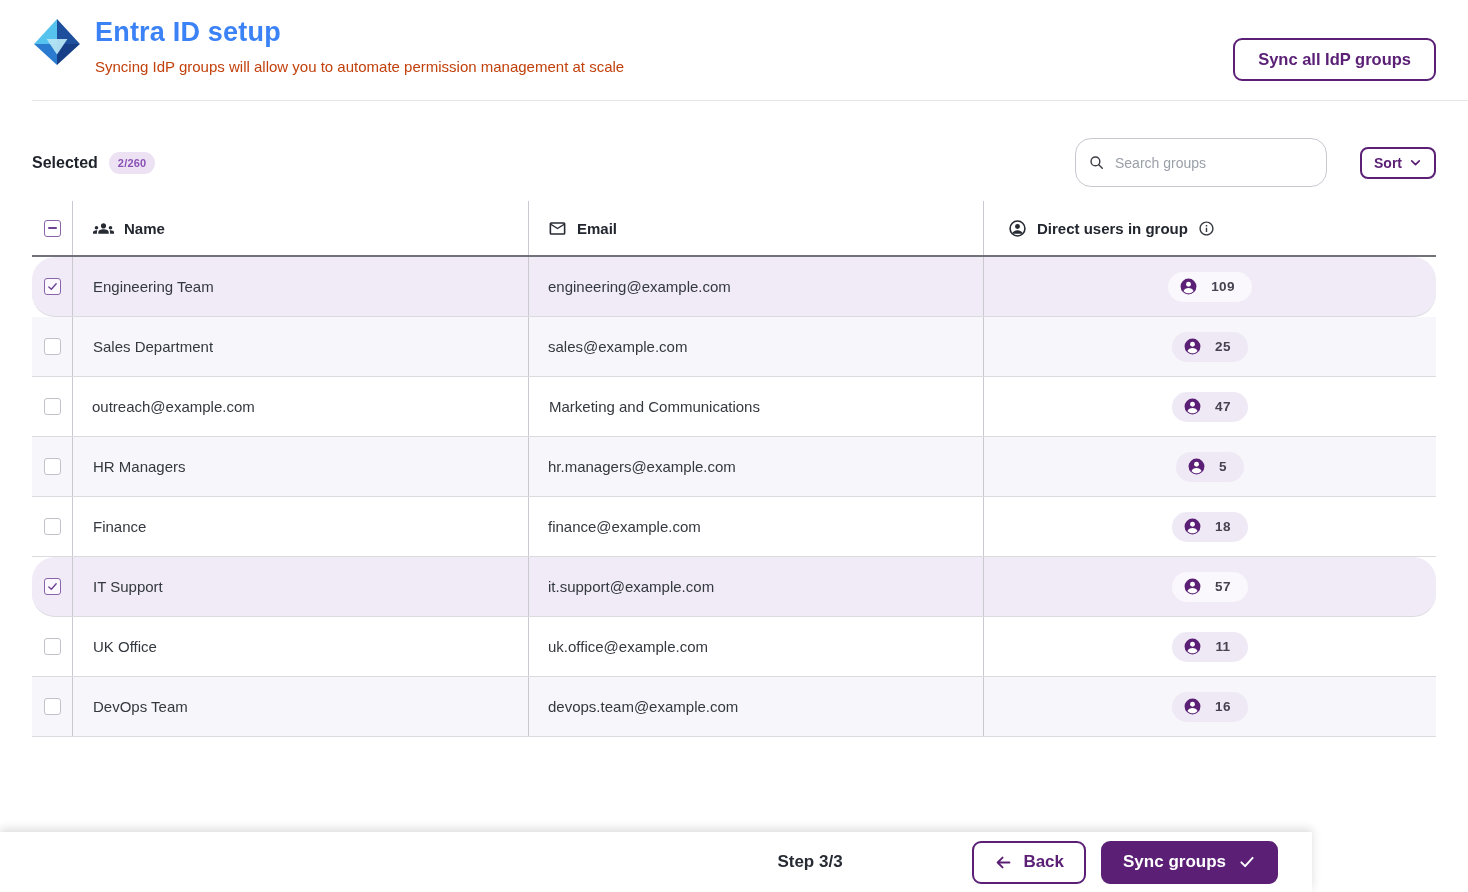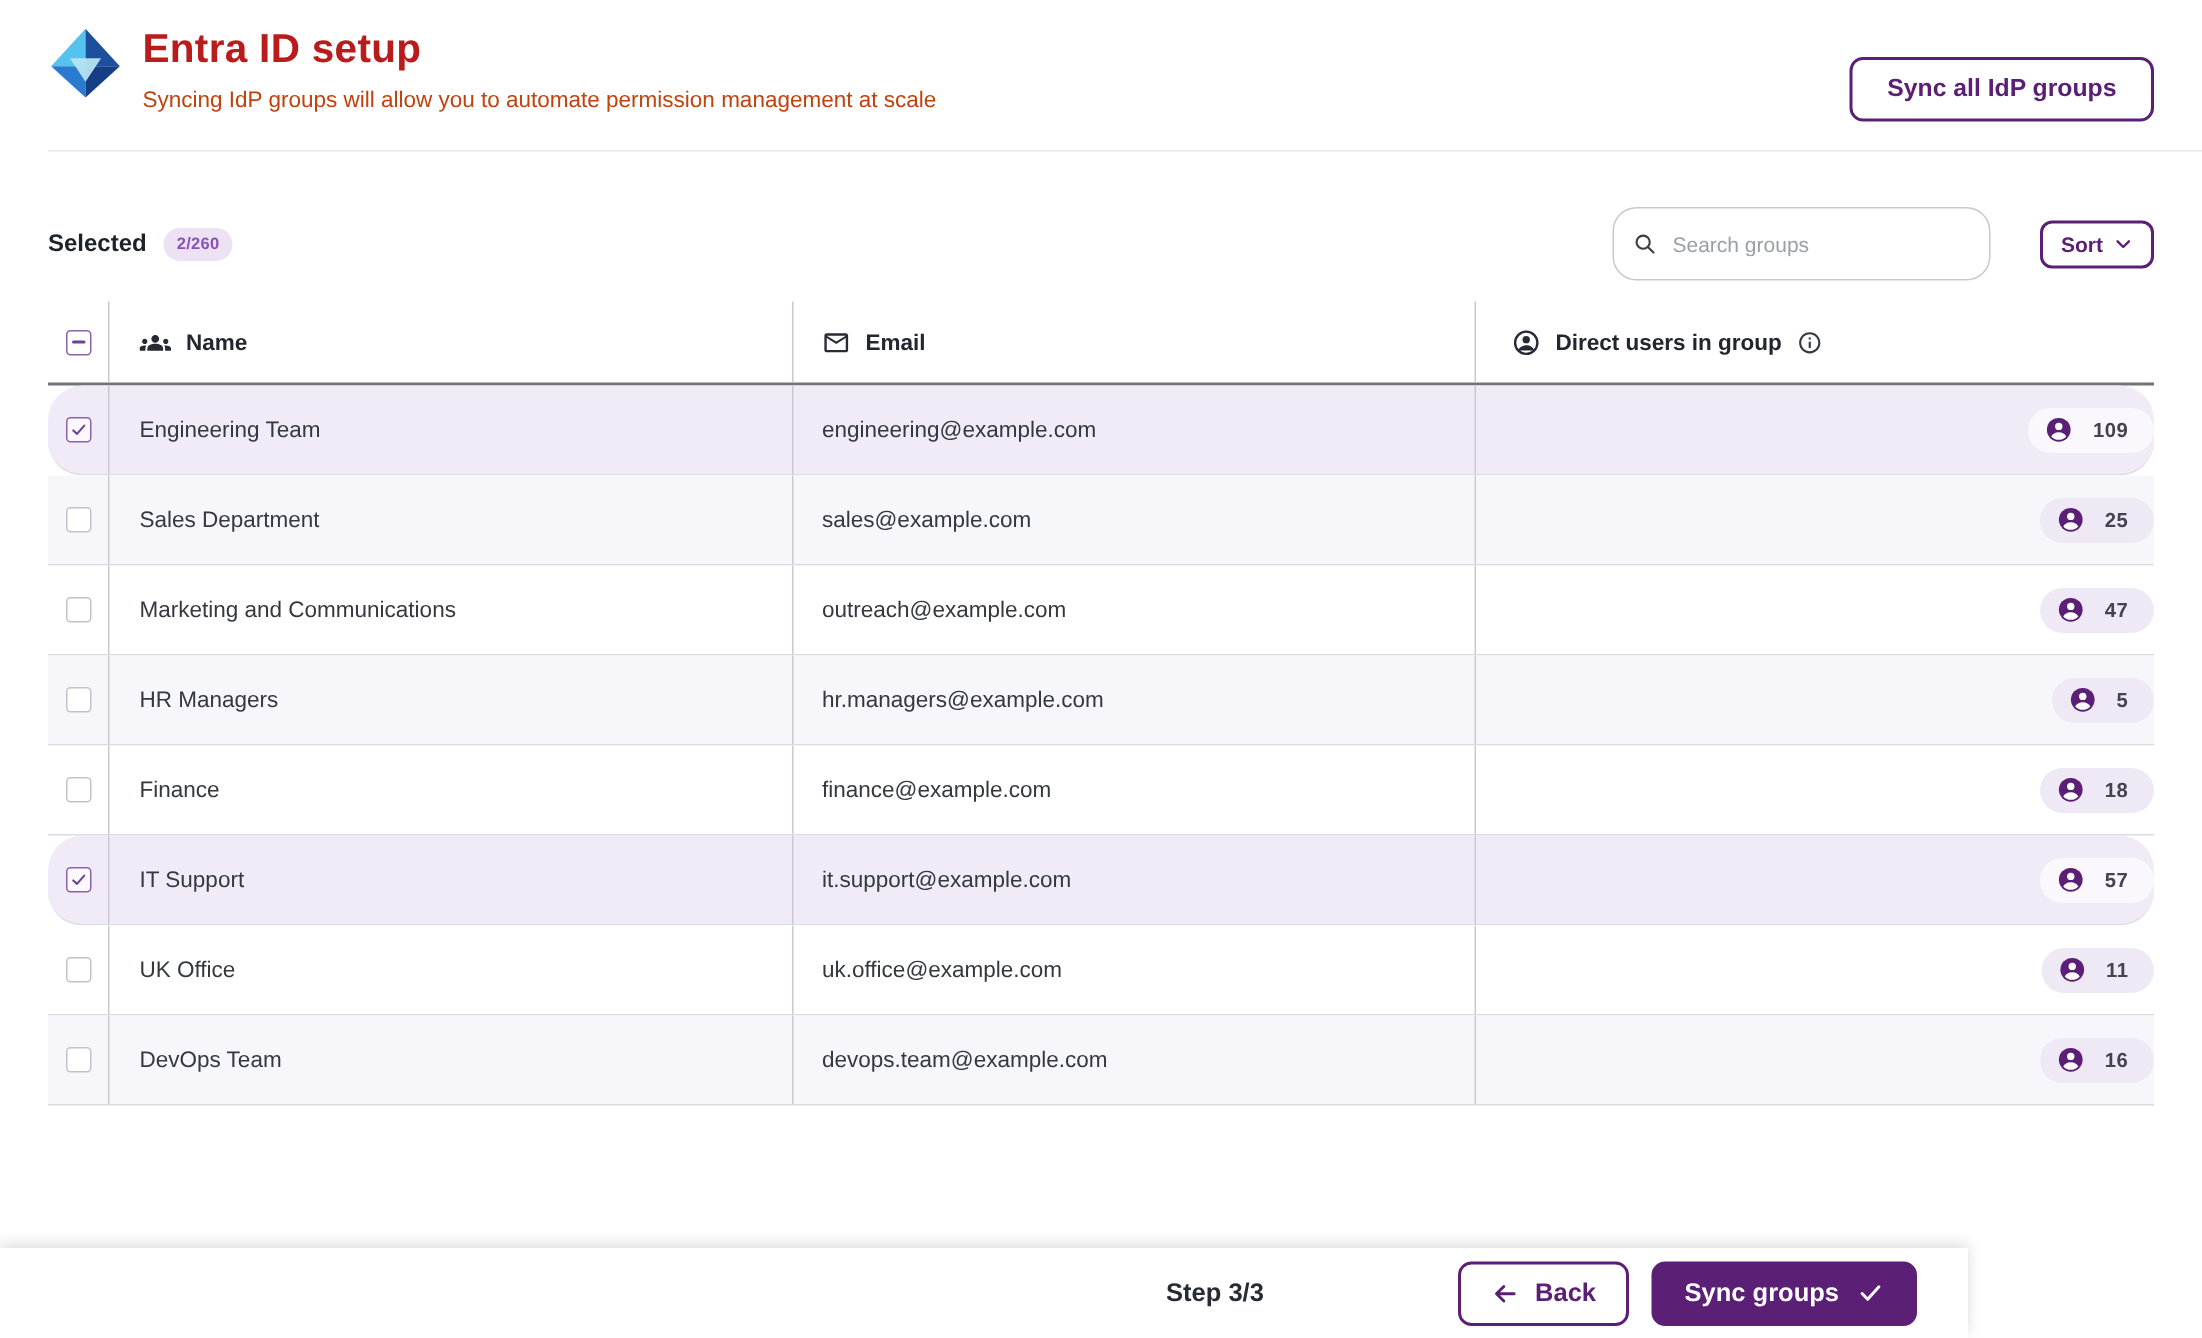--- a/index.html
+++ b/index.html
@@ -11,21 +11,21 @@
     --badge-bg-sel:#faf8fc;
   }
   *{box-sizing:border-box;}
   body{margin:0;font-family:"Liberation Sans",sans-serif;color:#262a33;background:#fff;}
   .page{width:1468px;height:892px;position:relative;overflow:hidden;background:#fff;}
 
   
   .app-header{display:flex;align-items:flex-start;padding:14px 32px 0;height:100px;}
   .logo{width:50px;height:52px;margin-top:2px;flex:none;}
   .header-text{margin-left:13px;flex:1;}
-  .page-title{font-size:27px;font-weight:800;margin:3px 0 0;letter-spacing:.2px;color:#b91c1c;}
+  .page-title{font-size:27px;font-weight:800;margin:3px 0 0;letter-spacing:.2px;color:#3b82f6;}
   .page-subtitle{font-size:15px;color:#c2410c;margin-top:10px;}
   .btn-outline{background:#fff;border:2px solid var(--purple);color:var(--purple);font-weight:700;
     border-radius:9px;font-family:inherit;cursor:pointer;margin-left:16px;}
   .sync-all-button{font-size:16.5px;padding:10px 23px;margin-top:24px;flex:none;}
   .header-divider{border-bottom:1px solid #e7e7ea;margin-left:32px;}
 
   
   .intro{padding:21px 32px 0;}
   .intro-heading{font-size:15px;font-weight:700;color:#20242c;}
   .intro-text{font-size:15px;color:#2b2f37;margin-top:7px;line-height:21px;max-width:720px;}
@@ -47,21 +47,21 @@
   .table{margin:14px 32px 0;width:1404px;}
   .thead,.trow{display:grid;grid-template-columns:40px 456px 455px 1fr;align-items:stretch;}
   .thead{height:56px;border-bottom:2px solid #72727a;text-align:center;}
   .trow{height:60px;border-bottom:1px solid #dbdbdf;background:#fff;}
   .tbody .trow:nth-child(even){background:var(--zebra-bg);}
   .tbody .trow.selected{background:var(--selected-bg);border-radius:23px;}
   .cell{display:flex;align-items:center;min-width:0;}
   .cb-cell{justify-content:center;}
   .name-cell{padding-left:20px;border-left:1px solid #c9c9cf;}
   .email-cell{padding-left:19px;border-left:1px solid #c9c9cf;}
-  .users-cell{justify-content:flex-end;border-left:1px solid #c9c9cf;}
+  .users-cell{justify-content:center;border-left:1px solid #c9c9cf;}
   .thead .cell{font-weight:700;font-size:15px;color:#22262e;gap:10px;}
   .thead .users-cell{justify-content:flex-start;padding-left:24px;}
   .row-text{font-size:15px;color:#34383f;white-space:nowrap;overflow:hidden;text-overflow:ellipsis;}
   .hicon{flex:none;display:block;}
 
   
   .checkbox{width:17px;height:17px;border-radius:3px;border:1.6px solid #c0c3ca;background:#fff;
     display:flex;align-items:center;justify-content:center;cursor:pointer;}
   .checkbox.indeterminate{border-color:#8a63ad;background:#fff;}
   .minus-glyph{width:9px;height:2px;background:var(--purple-mid);border-radius:1px;}
@@ -218,25 +218,25 @@
       </span>
     </div>
   </div>
 
   <div class="trow">
     <div class="cell cb-cell">
       <span class="checkbox">
         
       </span>
     </div>
+    <div class="cell email-cell">
+      <span class="row-text">outreach@example.com</span>
+    </div>
     <div class="cell name-cell">
       <span class="row-text">Marketing and Communications</span>
-    </div>
-    <div class="cell email-cell">
-      <span class="row-text">outreach@example.com</span>
     </div>
     <div class="cell users-cell">
       <span class="badge">
         <svg class="badge-icon" viewBox="0 0 24 24">
           <circle cx="12" cy="12" r="10" fill="#5b2076"></circle>
           <circle cx="12" cy="9.2" r="3.1" fill="#fff"></circle>
           <path d="M12 14c-2.9 0-5.4 1.5-6.3 3.6 1.6 1.8 3.8 2.9 6.3 2.9s4.7-1.1 6.3-2.9C17.4 15.5 14.9 14 12 14z" fill="#fff"></path>
         </svg>
         <span class="badge-count">47</span>
       </span>

